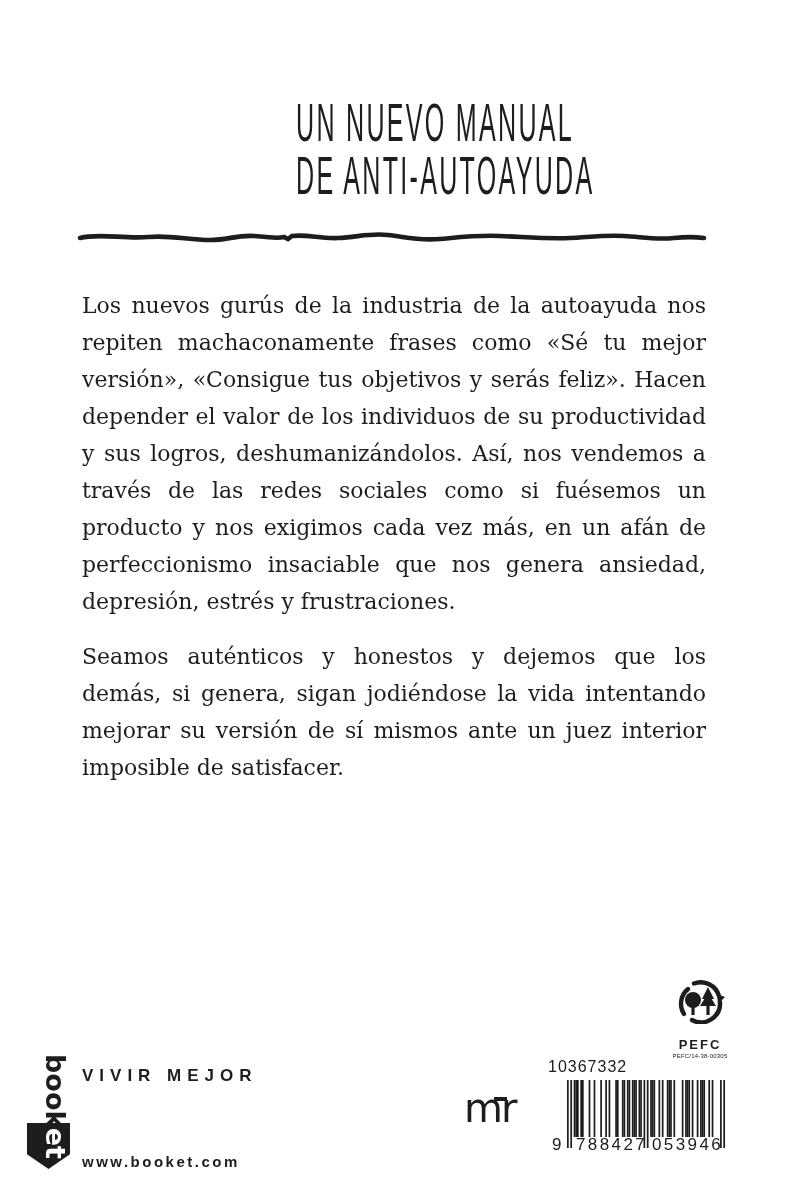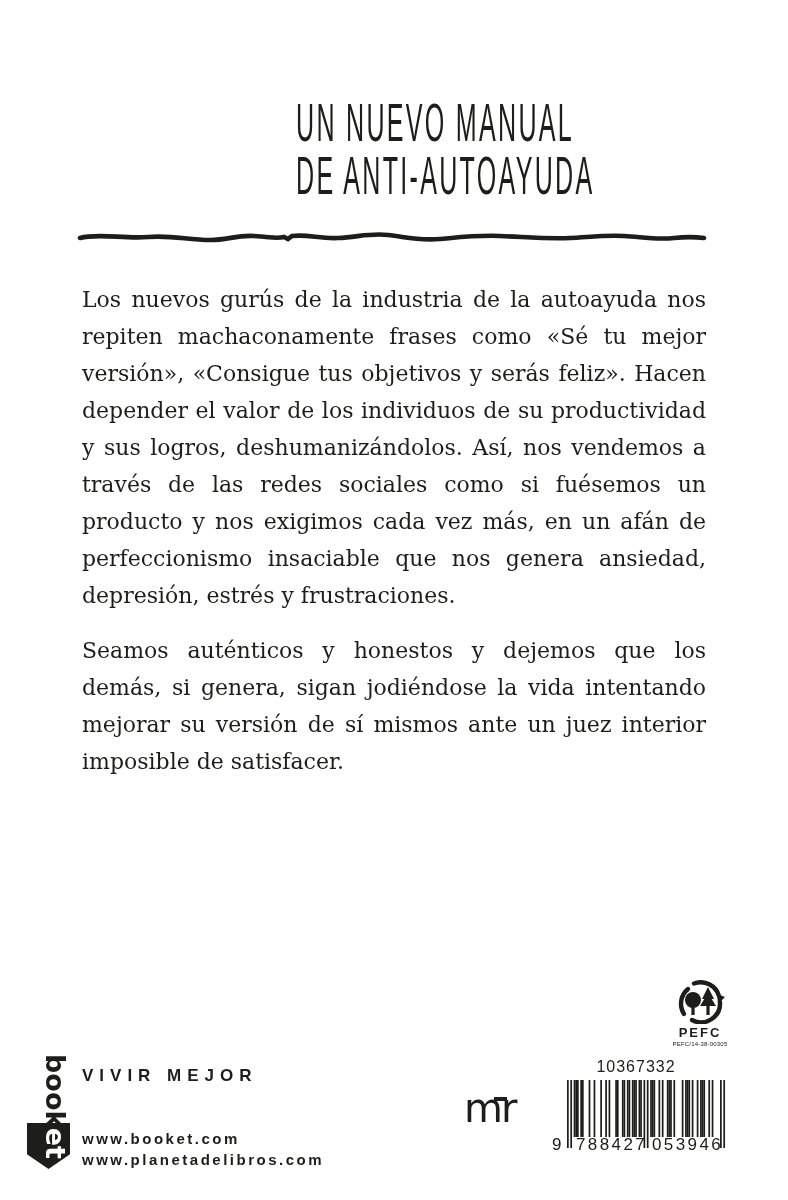--- a/index.html
+++ b/index.html
@@ -15,21 +15,21 @@
     font-family:"Liberation Sans",sans-serif;
     font-size:33px;font-weight:400;letter-spacing:3px;
     color:#1d1d1b;line-height:53px;
     transform:scale(0.76,1.6);transform-origin:left top;
   }
   
   .squiggle{position:absolute;left:76px;top:227px;}
   
   .body-copy{position:absolute;left:82px;top:281px;width:624px;}
   .body-copy p{
-    margin:0 0 18px 0;
+    margin:6px 0 18px 0;
     font-family:"DejaVu Serif","Liberation Serif",serif;
     font-size:22px;line-height:37px;text-align:justify;color:#1d1d1b;
   }
   
   .booket-logo{position:absolute;left:26px;top:1051px;width:48px;height:116px;}
   .booket-mark{
     position:absolute;left:1px;top:72px;width:43px;height:46px;background:#1d1d1b;
     clip-path:polygon(0 0,100% 0,100% 68%,50% 100%,0 68%);
   }
   .booket-word{
@@ -39,33 +39,33 @@
     font-weight:bold;font-size:27px;letter-spacing:0;line-height:27px;
   }
   .booket-word .ink{color:#1d1d1b;}
   .booket-word .paper{color:#ffffff;}
   .collection{
     position:absolute;left:82px;top:1066px;
     font-size:17px;font-weight:bold;letter-spacing:6px;white-space:nowrap;
   }
   .urls{position:absolute;left:82px;top:1128px;}
   .urls div{
-    font-size:15px;font-weight:bold;letter-spacing:2.5px;line-height:21px;white-space:nowrap;
+    font-size:15px;font-weight:bold;letter-spacing:2.5px;line-height:21px;white-space:nowrap;margin-top:23px;
   }
   .mr-logo{
     position:absolute;left:464px;top:1088px;height:44px;
     font-family:"DejaVu Sans","Liberation Sans",sans-serif;
     font-weight:normal;font-size:40px;line-height:40px;letter-spacing:-2px;
   }
   .mr-bar{position:absolute;left:30px;top:9px;width:13px;height:4px;background:#1d1d1b;}
   .pefc{position:absolute;left:666px;top:980px;width:68px;text-align:center;}
-  .pefc-label{font-size:13px;font-weight:bold;letter-spacing:2px;margin-top:1px;}
+  .pefc-label{font-size:13px;font-weight:bold;letter-spacing:2px;margin-top:13px;}
   .pefc-cert{font-size:6px;letter-spacing:0.2px;margin-top:1px;}
   .barcode-block{position:absolute;left:548px;top:1058px;width:178px;}
-  .barcode-number{font-size:16px;text-align:center;padding-right:2px;letter-spacing:1px;}
+  .barcode-number{font-size:16px;text-align:left;padding-right:2px;letter-spacing:1px;}
   .barcode-svg{display:block;margin-top:4px;}
 </style>
 </head>
 <body>
 
 <div class="page">
 
   <div class="title">
     <span class="title-line">UN NUEVO MANUAL</span>
     <span class="title-line">DE ANTI-AUTOAYUDA</span>

